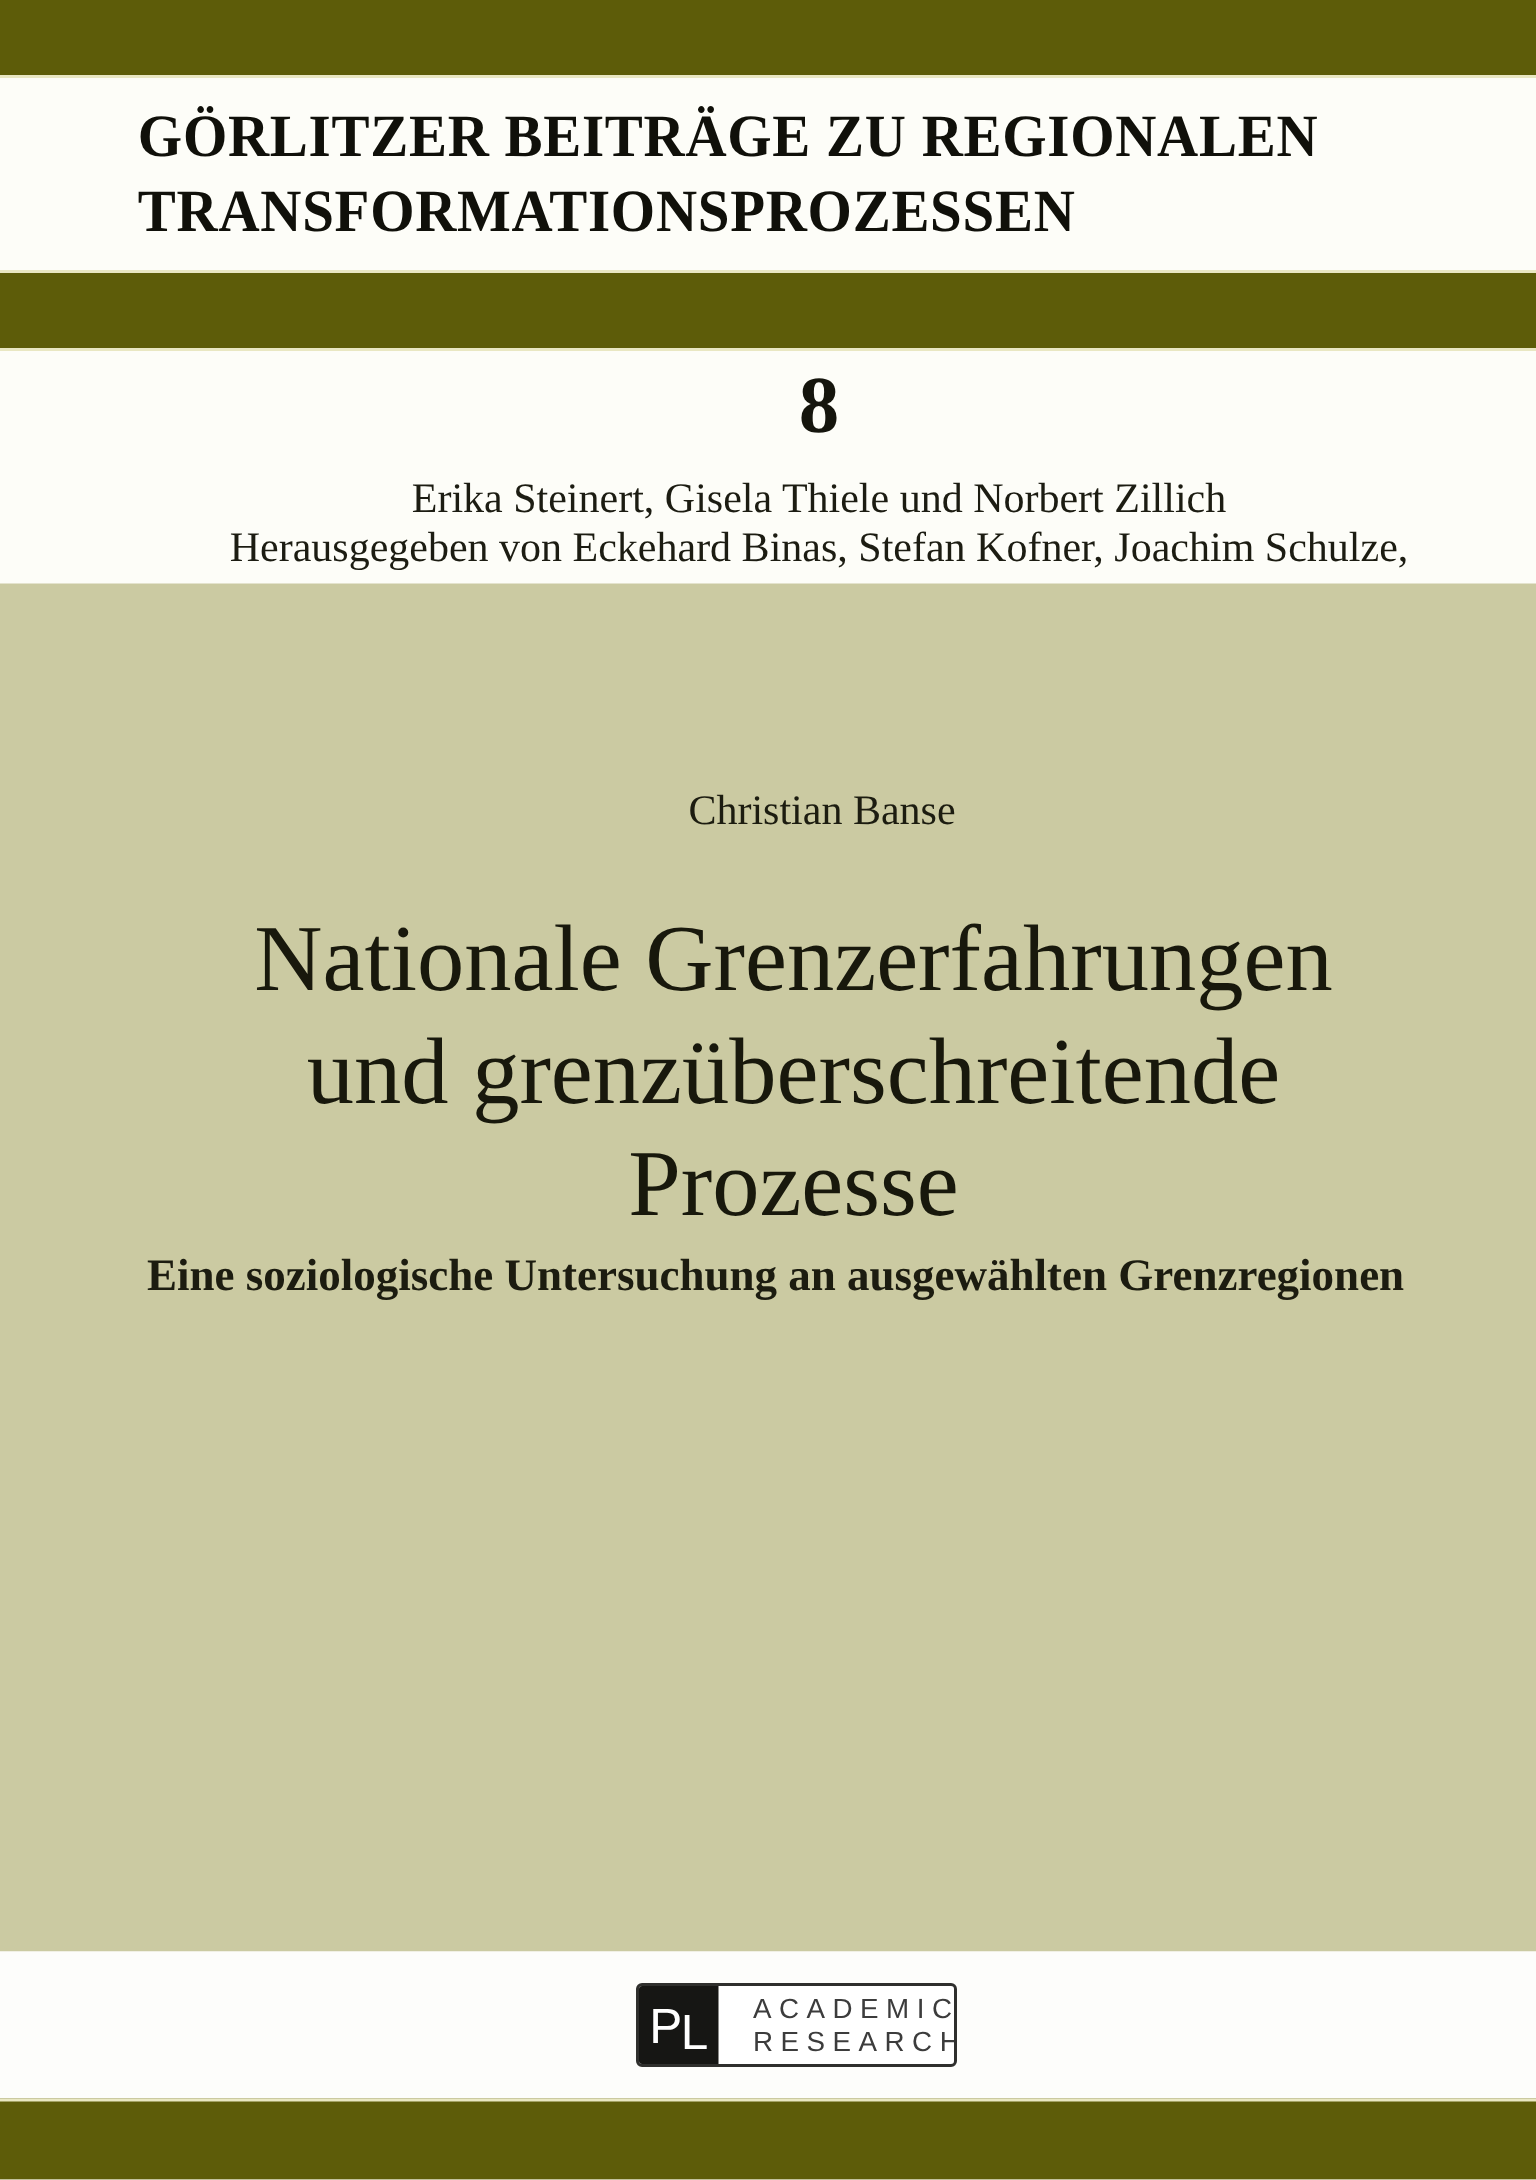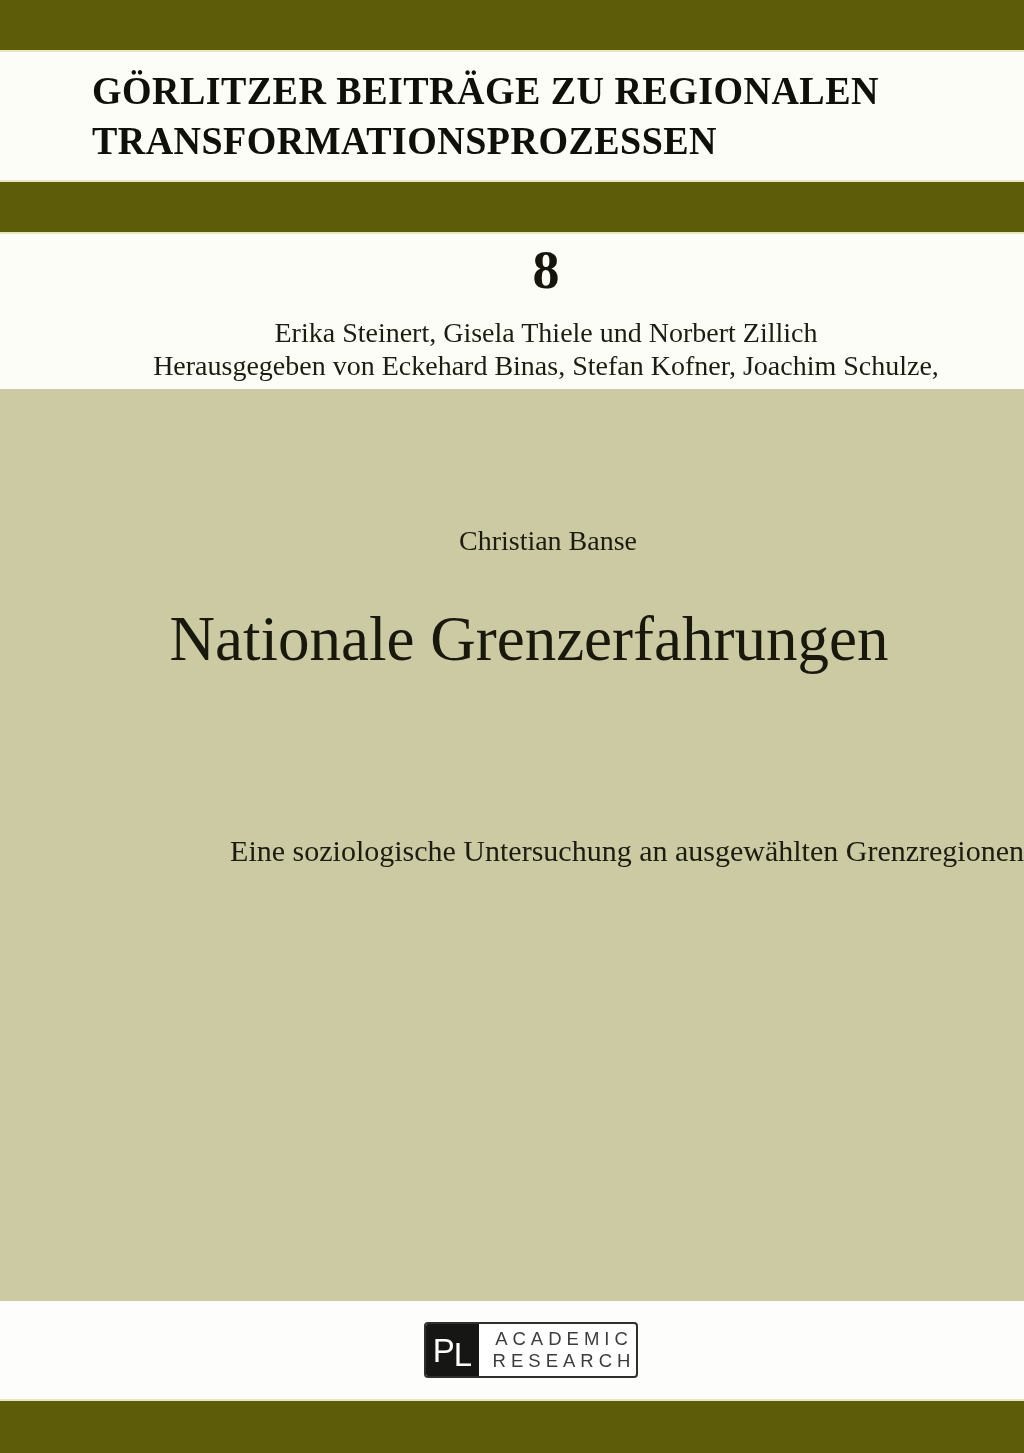--- a/index.html
+++ b/index.html
@@ -72,24 +72,25 @@
   }
   .book-title {
     position: absolute; left: 0; top: 213px; width: 100%;
     padding-left: 34px; box-sizing: border-box;
     text-align: center;
     font-size: 63px; line-height: 75px;
     color: #18180c;
   }
   .subtitle {
     position: absolute; left: 0; top: 442px; width: 100%;
-    padding-left: 68px; box-sizing: border-box;
-    text-align: right;
+    padding-left: 98px; box-sizing: border-box;
+    text-align: left;
     font-size: 30px; line-height: 40px;
     color: #1c1c10;
+    font-weight: bold;
   }
 
   
   .band-publisher { top: 1301px; height: 98px; background: #fdfdfb; }
   .publisher-logo {
     position: absolute;
     left: 424px; top: 21px;
     width: 214px; height: 56px;
     box-sizing: border-box;
     border: 2px solid #2f2f2d;
@@ -104,28 +105,27 @@
     color: #ffffff;
     display: flex; align-items: center; justify-content: center;
     font-family: "Liberation Sans", sans-serif;
     font-size: 33px;
     line-height: 33px;
   }
   .logo-black .letter-l { display: inline-block; transform: translateY(4px); margin-left: -1px; }
   .logo-text {
     flex: 1;
     display: flex; flex-direction: column; justify-content: center;
-    padding-left: 13px;
+    padding-left: 23px;
     font-family: "Liberation Sans", sans-serif;
     font-size: 18.5px;
     line-height: 22px;
     letter-spacing: 5px;
     color: #3c3c3c;
     white-space: nowrap;
-    text-align: center;
   }
 </style>
 </head>
 <body>
 
 <div class="cover">
 
   <div class="bar bar-top"></div>
 
   <div class="band band-series">
@@ -140,20 +140,22 @@
     <div class="editors">
       <div>Erika Steinert, Gisela Thiele und Norbert Zillich</div>
       <div>Herausgegeben von Eckehard Binas, Stefan Kofner, Joachim Schulze,</div>
     </div>
   </div>
 
   <div class="band main-area">
     <div class="author">Christian Banse</div>
     <div class="book-title">
       <div>Nationale Grenzerfahrungen</div>
+      <div>und grenzüberschreitende</div>
+      <div>Prozesse</div>
     </div>
     <div class="subtitle">Eine soziologische Untersuchung an ausgewählten Grenzregionen</div>
   </div>
 
   <div class="band band-publisher">
     <div class="publisher-logo">
       <div class="logo-black">
         <span class="letter-p">P</span>
         <span class="letter-l">L</span>
       </div>

